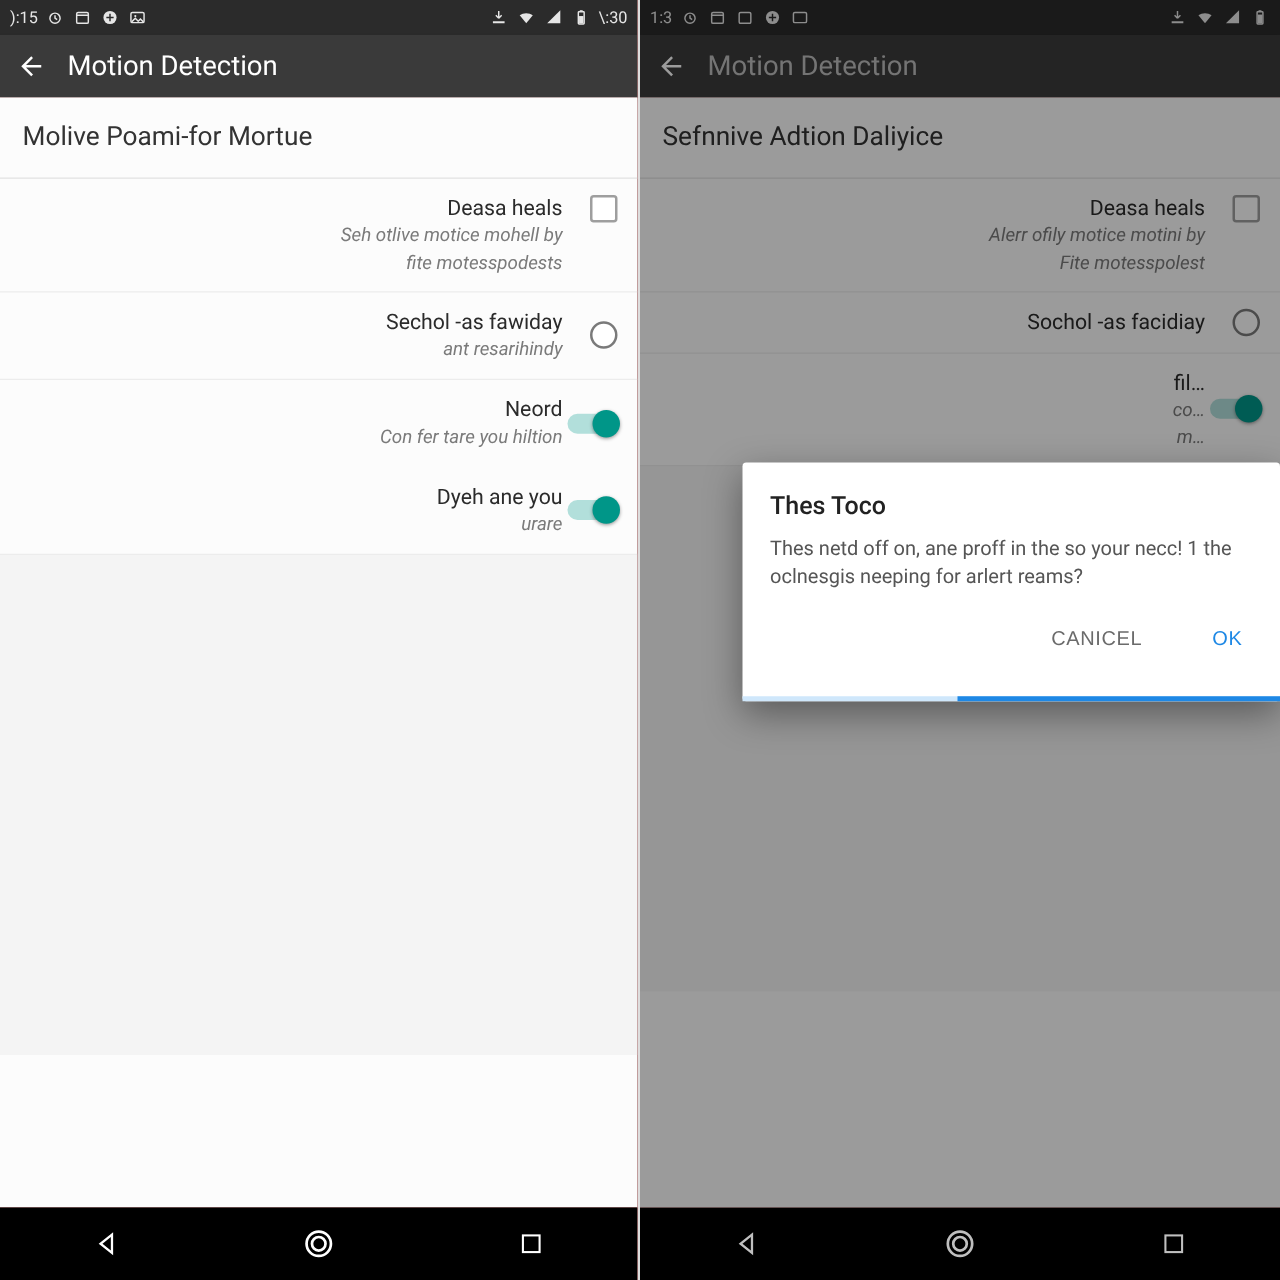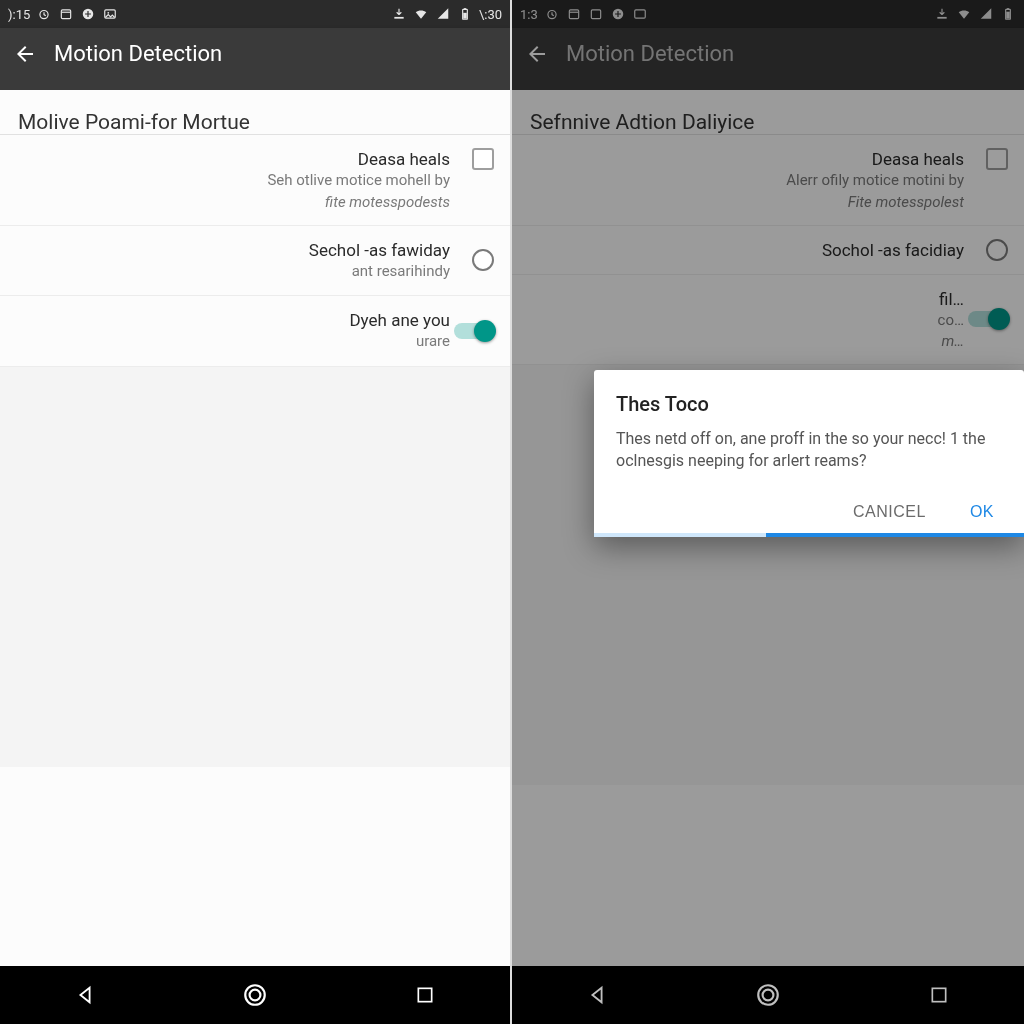--- a/index.html
+++ b/index.html
@@ -30,49 +30,49 @@
     color: #e6e6e6;
     display: flex; align-items: center; justify-content: space-between;
     font-size: 13px; padding: 0 8px;
   }
   .statusbar .left, .statusbar .right { display:flex; align-items:center; gap:6px; }
   .sb-icon { display:inline-flex; align-items:center; justify-content:center; width:16px; height:16px; }
   .sb-icon svg { width:14px; height:14px; fill:#e6e6e6; }
 
   
   .appbar {
-    height: 62px;
+    height: 50px;
     background: #3a3a3a;
     color: #fff;
-    display: flex; align-items: flex-start;
+    display: flex; align-items: center;
     padding: 13px 12px;
     gap: 16px;
     box-shadow: 0 2px 4px rgba(0,0,0,0.3);
   }
   .appbar .back { width:26px; height:26px; display:flex; align-items:center; justify-content:center; }
   .appbar .back svg { width:24px; height:24px; fill:#fff; }
   .appbar .title { font-size: 22px; font-weight: 400; }
 
   
   .content { flex: 1; background: #fcfcfc; overflow-y:auto; }
   .section-header {
-    padding: 20px 18px 0;
+    padding: 20px 18px 20px;
     font-size: 21px; color: #333;
     border-bottom: 1px solid #e1e1e1;
     background: #fcfcfc;
   }
   .setting-row {
     padding: 14px 60px 14px 18px;
     position: relative;
     border-bottom: 1px solid #ececec;
     text-align: right;
   }
   .setting-row.no-border { border-bottom: none; }
   .setting-row .title { font-size: 17px; color: #2b2b2b; }
-  .setting-row .sub { font-size: 15px; color: #7a7a7a; margin-top: 2px; line-height:1.3;}
+  .setting-row .sub { font-size: 15px; color: #7a7a7a; margin-top: 2px; line-height:1.3;font-style:italic;}
   .setting-row .sub2 { font-size: 15px; color: #7a7a7a; margin-top: 2px; font-style: italic; }
   .toggle-area { position:absolute; right:16px; top:50%; transform:translateY(-50%); }
 
   
   .checkbox {
     width:22px; height:22px;
     border:2px solid #9e9e9e;
     border-radius:3px;
     background:#fff;
   }
@@ -105,21 +105,21 @@
   
   .dialog {
     position:absolute; left:82px; right:0; top:370px;
     background:#fff; border-radius:3px;
     box-shadow:0 10px 30px rgba(0,0,0,0.4);
     z-index:10;
     padding: 22px 22px 0 22px;
   }
   .dialog .dtitle { font-size:20px; font-weight:500; color:#222; margin-bottom:12px; }
   .dialog .dbody { font-size:16px; color:#555; line-height:1.4; margin-bottom:18px; }
-  .dialog .actions { display:flex; justify-content:flex-end; gap:36px; padding: 6px 4px 6px; }
+  .dialog .actions { display:flex; justify-content:flex-end; gap:48px; padding: 6px 4px 30px; }
   .dialog .actions .btn-flat {
     font-size:16px; font-weight:500; letter-spacing:0.5px;
     background:none; border:none; cursor:pointer;
     padding:6px 4px;
   }
   .dialog .actions .cancel { color:#6b6b6b; }
   .dialog .actions .ok { color:#1e88e5;text-align:right; }
   .dialog .progress {
     height:4px; margin: 0 -22px;
     background:#cfe7fb;
@@ -213,20 +213,27 @@
       </div>
 
       <div class="setting-row">
         <div class="title">Sechol -as fawiday</div>
         <div class="sub">ant resarihindy</div>
         <div class="toggle-area">
           <div class="radio"></div>
         </div>
       </div>
 
+      <div class="setting-row no-border">
+        <div class="title">Neord</div>
+        <div class="sub">Con fer tare you hiltion</div>
+        <div class="toggle-area">
+          <div class="switch"></div>
+        </div>
+      </div>
 
       <div class="setting-row">
         <div class="title">Dyeh ane you</div>
         <div class="sub">urare</div>
         <div class="toggle-area">
           <div class="switch"></div>
         </div>
       </div>
 
       <div style="height:400px; background:#f4f4f4;"></div>

